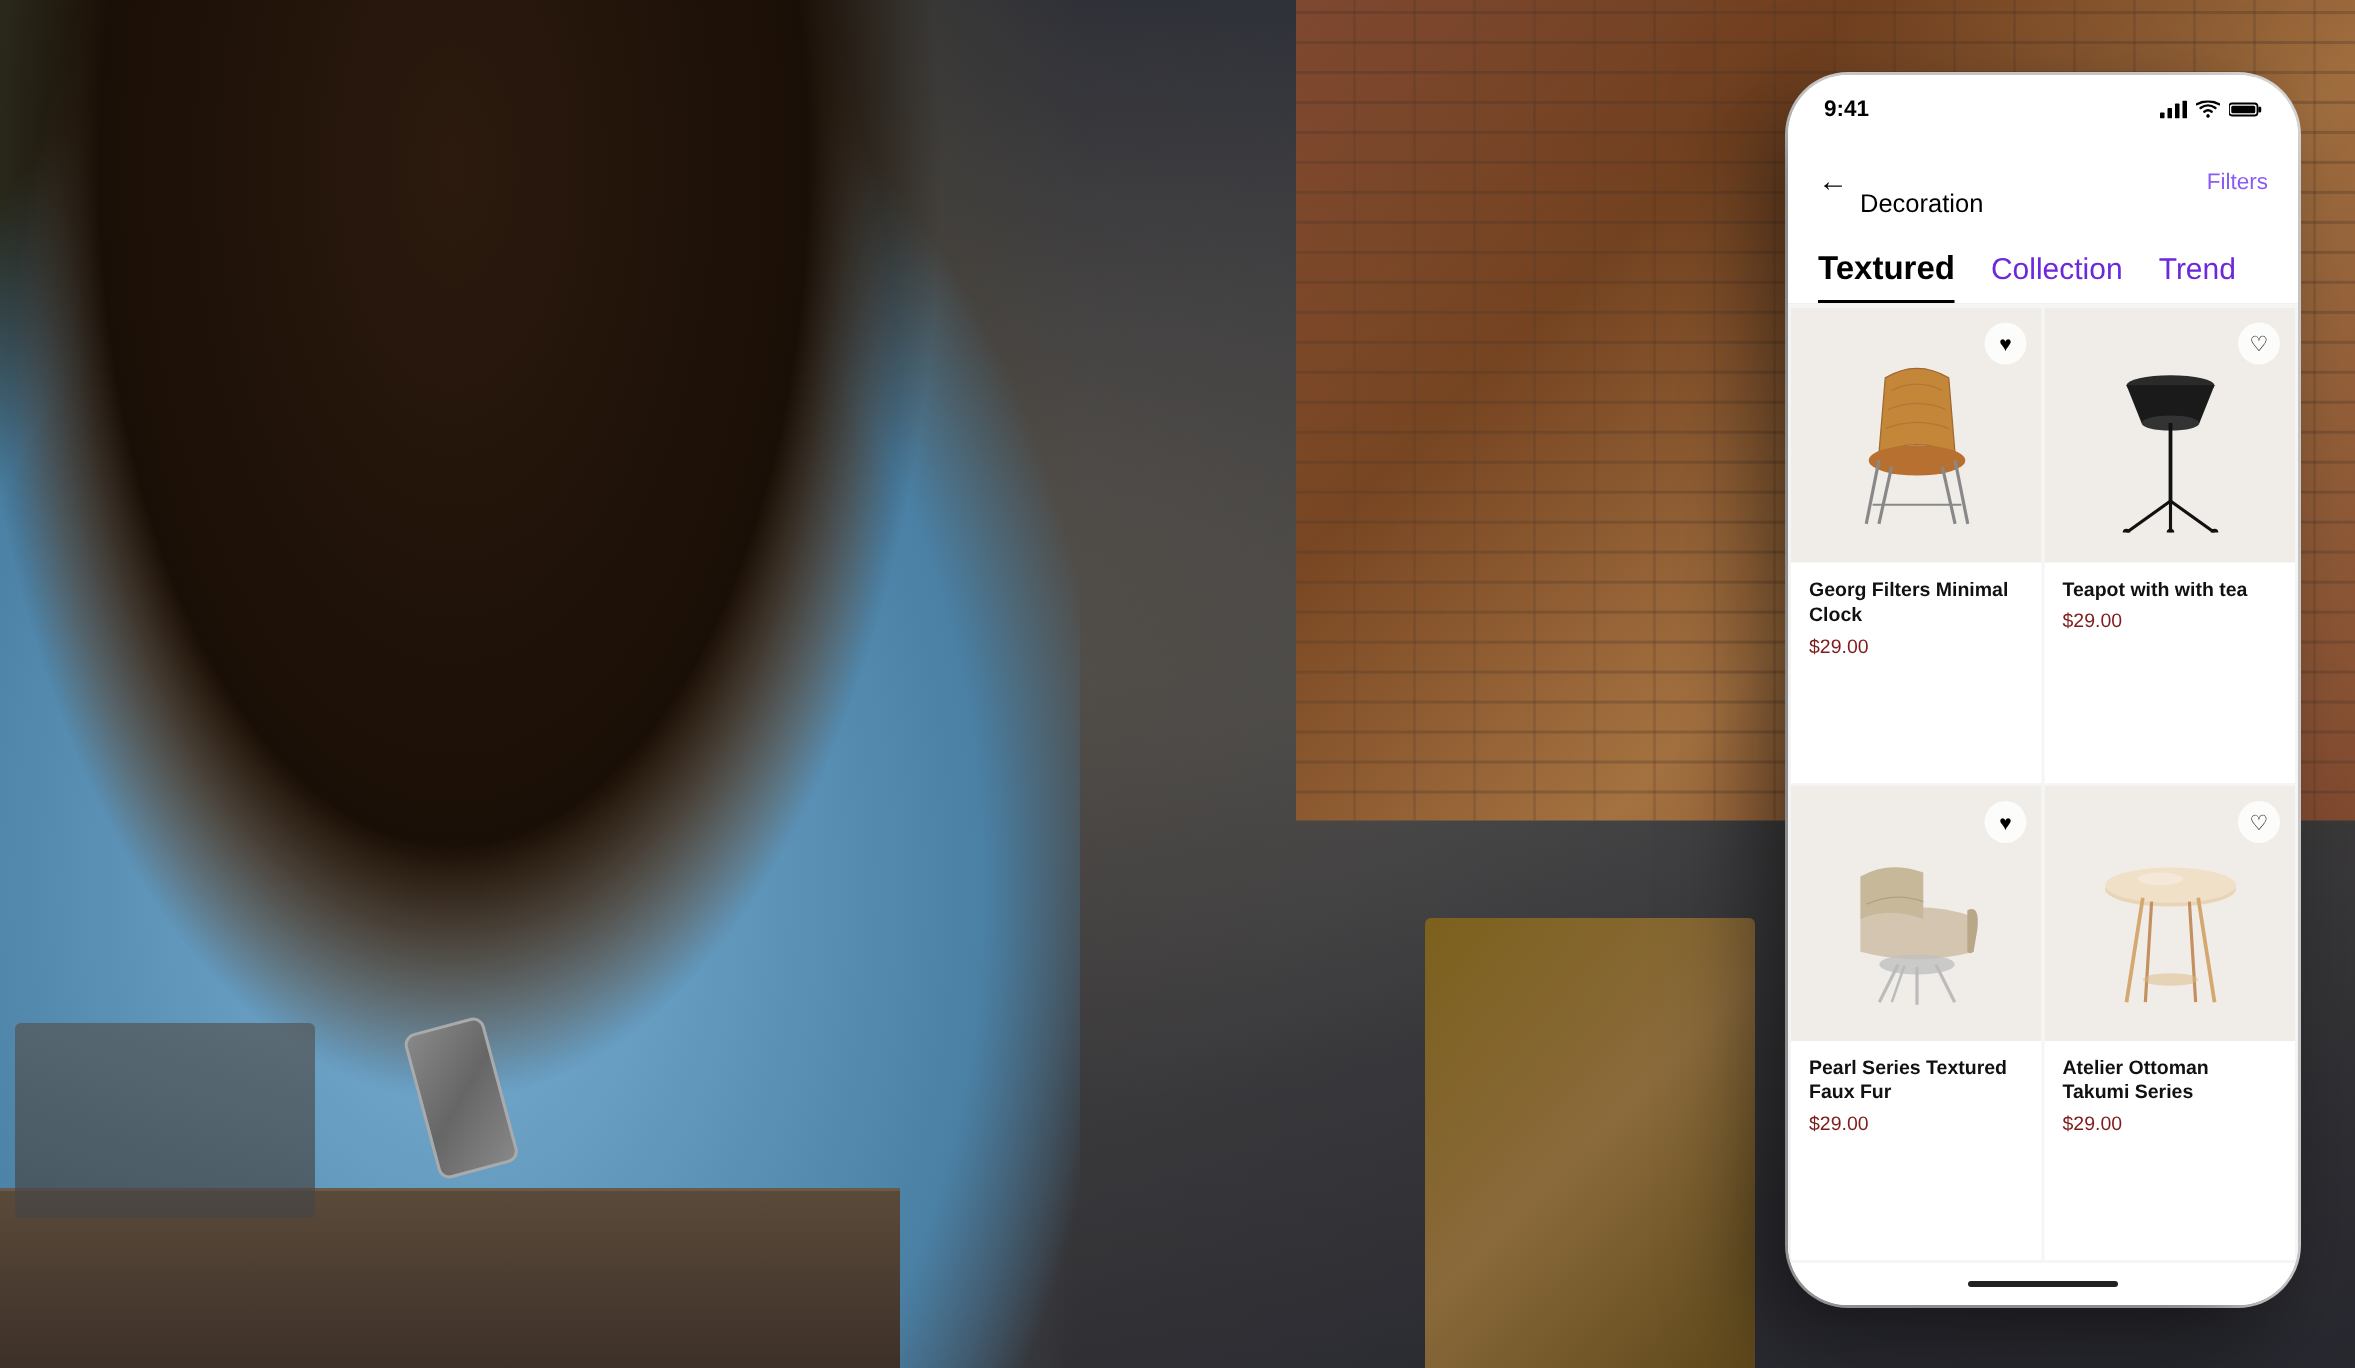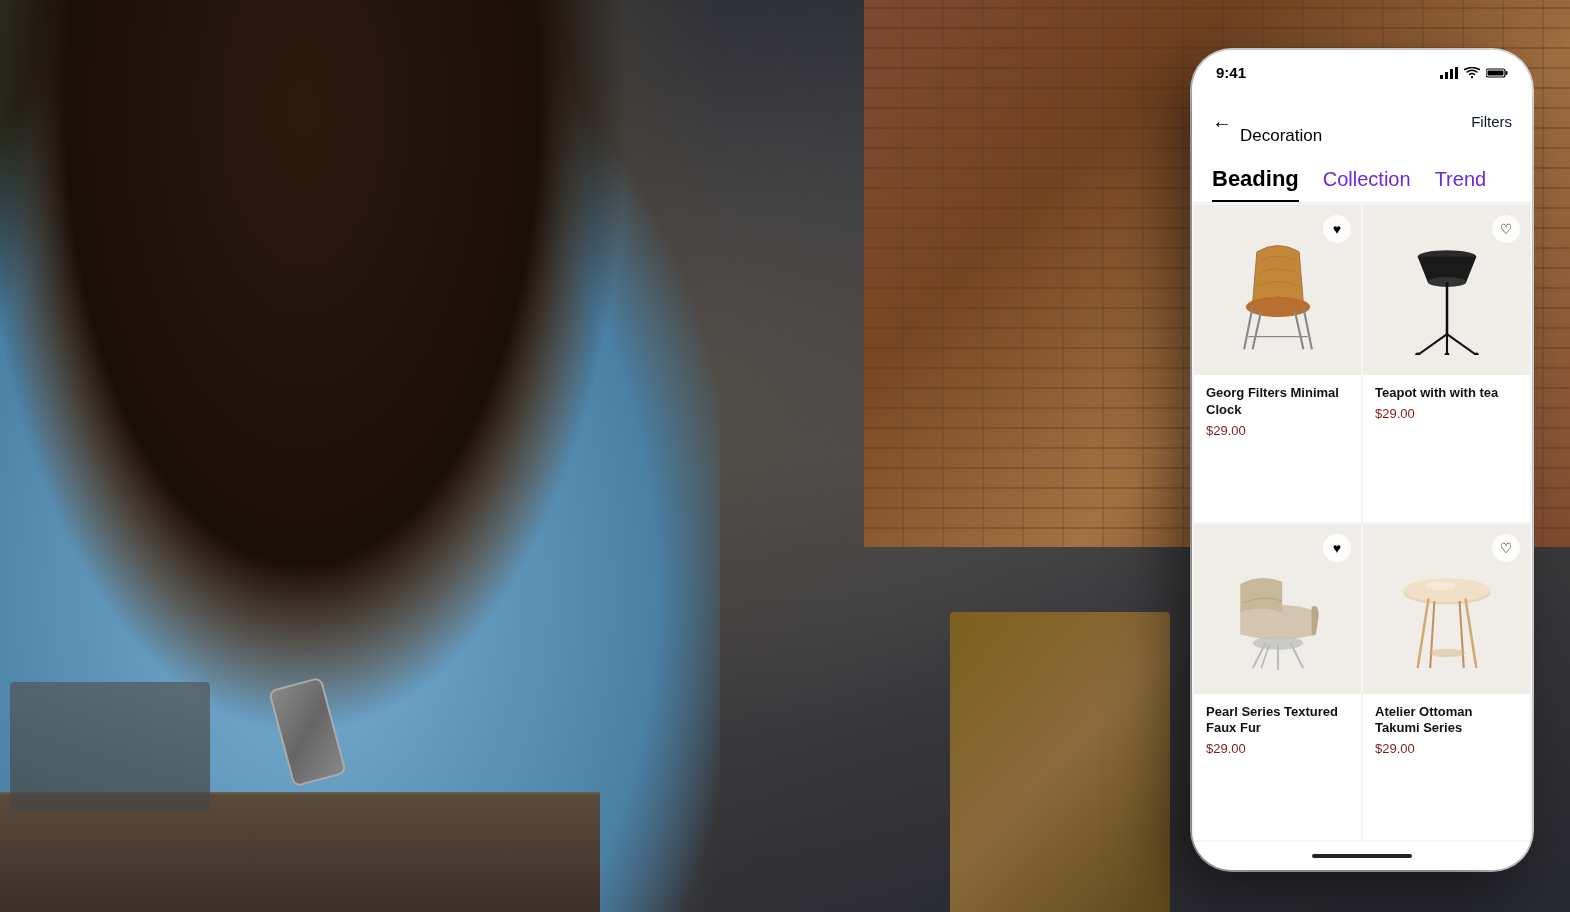--- a/index.html
+++ b/index.html
@@ -183,21 +183,21 @@
 
     .nav-title {
       font-size: 17px;
       font-weight: 500;
       color: #000;
       margin-top: 29px;
     }
 
     .filters-btn {
       font-size: 15px;
-      color: #0f172a;
+      color: #8b5cf6;
       font-weight: 400;
       cursor: pointer;
       background: none;
       border: none;
     }
 
     
     .tabs-bar {
       display: flex;
       align-items: baseline;
@@ -379,21 +379,21 @@
   <div class="nav-header">
     <div class="nav-left">
       <span class="back-arrow">←</span>
       <span class="nav-title">Decoration</span>
     </div>
     <button class="filters-btn">Filters</button>
   </div>
 
   <div class="tabs-bar">
     <div class="tab-item active">
-      <span>Beading</span>
+      <span>Textured</span>
     </div>
     <div class="tab-item inactive">
       <span>Collection</span>
     </div>
     <div class="tab-item inactive cut-off" style="max-width:60px; overflow:hidden; white-space:nowrap;">
       <span>Trend</span>
     </div>
   </div>
 
   <div class="products-grid">

